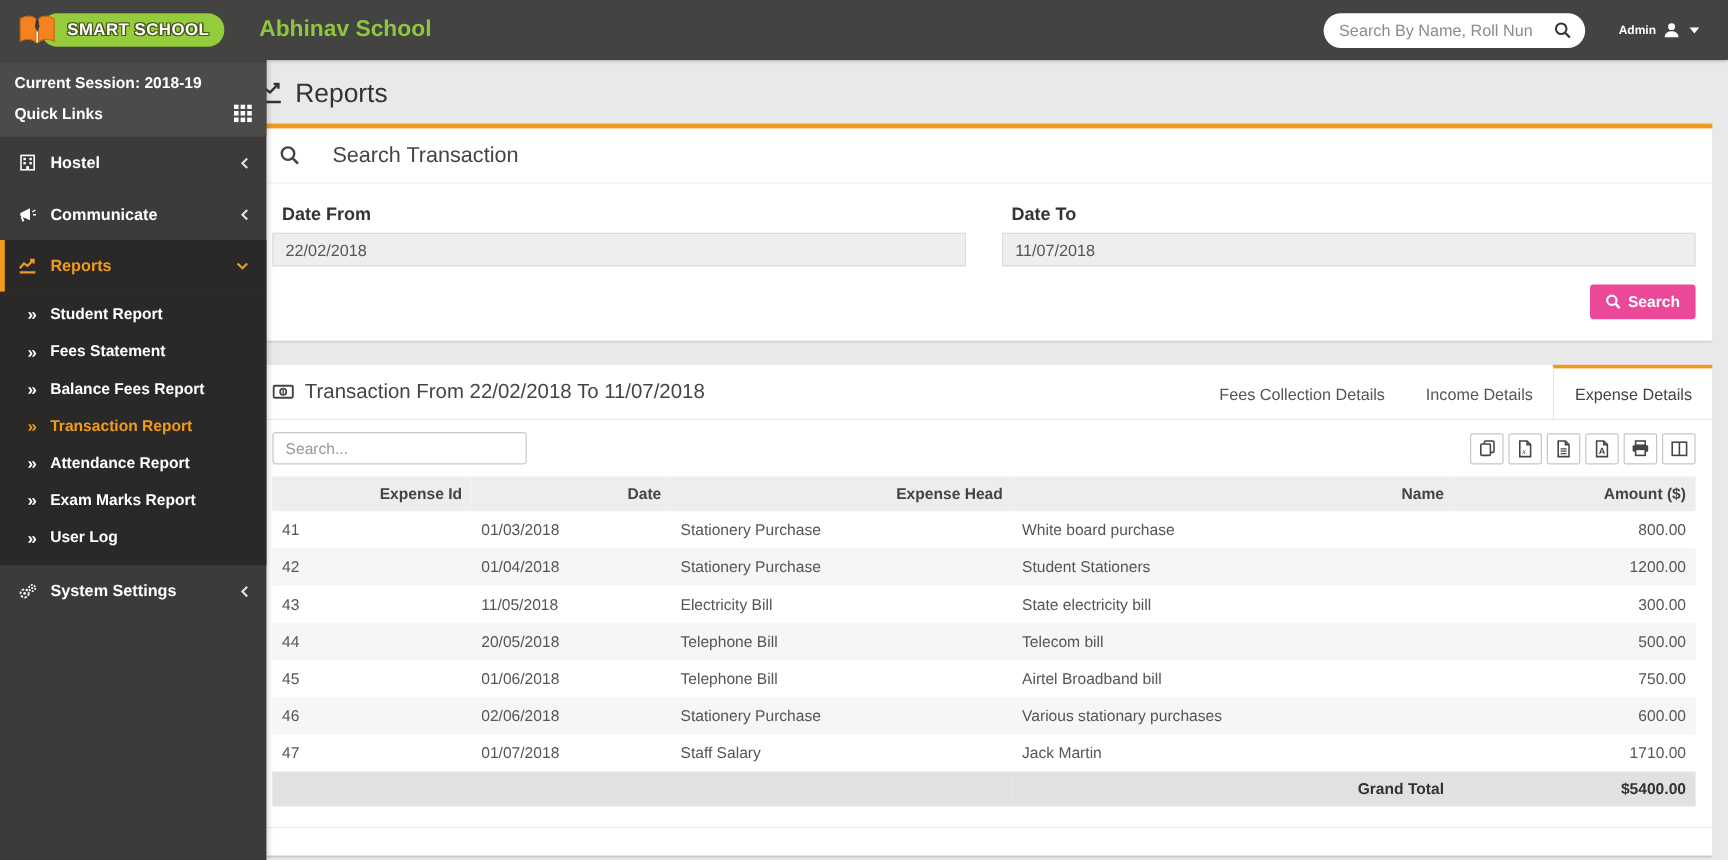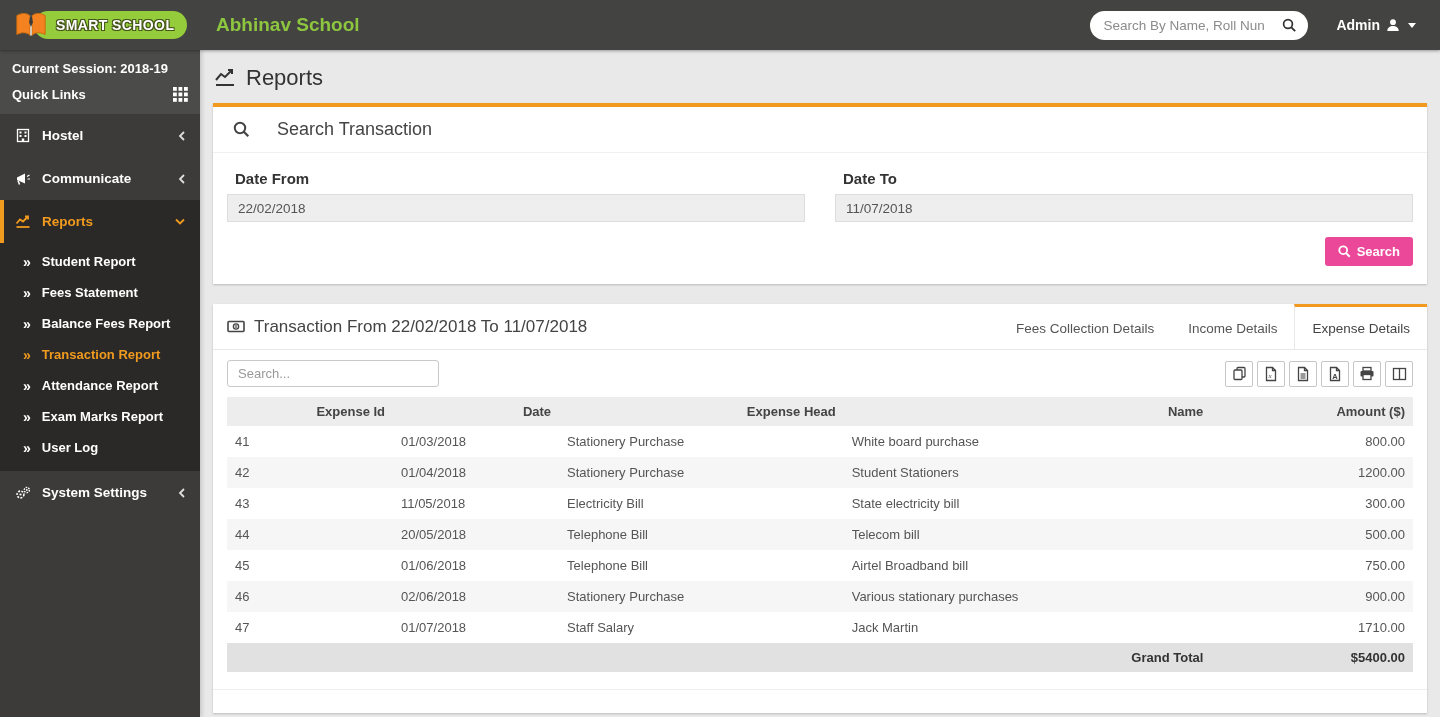--- a/index.html
+++ b/index.html
@@ -19,26 +19,26 @@
   .logo-pill{background:#94CC3B;border-radius:15px;padding:5px 13px 5px 22px;position:relative;z-index:1}
   .logo-text{font-weight:bold;font-size:14px;letter-spacing:.4px;color:#fff;white-space:nowrap;
              text-shadow:-1px -1px 0 #44541a,1px -1px 0 #44541a,-1px 1px 0 #44541a,1px 1px 0 #44541a}
   .school-name{color:var(--green);font-size:19px;font-weight:bold;margin-left:16px}
   .header-right{margin-left:auto;display:flex;align-items:center;gap:28px;padding-right:24px}
   .header-search{width:218px;height:29px;background:#fff;border-radius:15px;display:flex;
                  align-items:center;padding:0 11px}
   .header-search input{border:none;outline:none;flex:1;min-width:0;font-size:13.5px;color:#333;
                        background:transparent;font-family:inherit}
   .header-search input::placeholder{color:#8b8b8b}
-  .admin{display:flex;align-items:center;gap:6px;color:#fff;font-size:14px;font-weight:bold;cursor:pointer}
+  .admin{display:flex;align-items:center;gap:6px;color:#fff;font-size:10px;font-weight:bold;cursor:pointer}
   .caret{width:0;height:0;border-left:4px solid transparent;border-right:4px solid transparent;
          border-top:5px solid #fff;margin-left:2px}
 
   
-  .sidebar{position:absolute;top:50px;left:0;bottom:0;width:200px;background:var(--sidebar-bg);
+  .sidebar{position:absolute;top:50px;left:0;bottom:0;width:222px;background:var(--sidebar-bg);
            z-index:10;box-shadow:2px 0 4px rgba(0,0,0,.15)}
   .session-block{background:var(--session-bg);padding:11px 12px 12px}
   .session-line{color:#fff;font-size:13px;font-weight:bold;margin-bottom:11px}
   .quick-links{display:flex;align-items:center;justify-content:space-between;color:#fff;
                font-size:13px;font-weight:bold;cursor:pointer}
   .side-item{height:43px;display:flex;align-items:center;gap:11px;padding:0 14px;color:#fff;
              font-size:13.5px;font-weight:bold;cursor:pointer;position:relative}
   .side-item .icon{width:17px;display:flex;justify-content:center;align-items:center}
   .side-item .chev{margin-left:auto;display:flex;align-items:center;color:#e0e0e0}
   .side-item.active{background:var(--active-bg);color:var(--accent)}
@@ -430,21 +430,21 @@
             <td>01/06/2018</td>
             <td>Telephone Bill</td>
             <td>Airtel Broadband bill</td>
             <td class="num">750.00</td>
           </tr>
           <tr>
             <td>46</td>
             <td>02/06/2018</td>
             <td>Stationery Purchase</td>
             <td>Various stationary purchases</td>
-            <td class="num">900.00</td>
+            <td class="num">600.00</td>
           </tr>
           <tr>
             <td>47</td>
             <td>01/07/2018</td>
             <td>Staff Salary</td>
             <td>Jack Martin</td>
             <td class="num">1710.00</td>
           </tr>
         </tbody>
       <tfoot>

